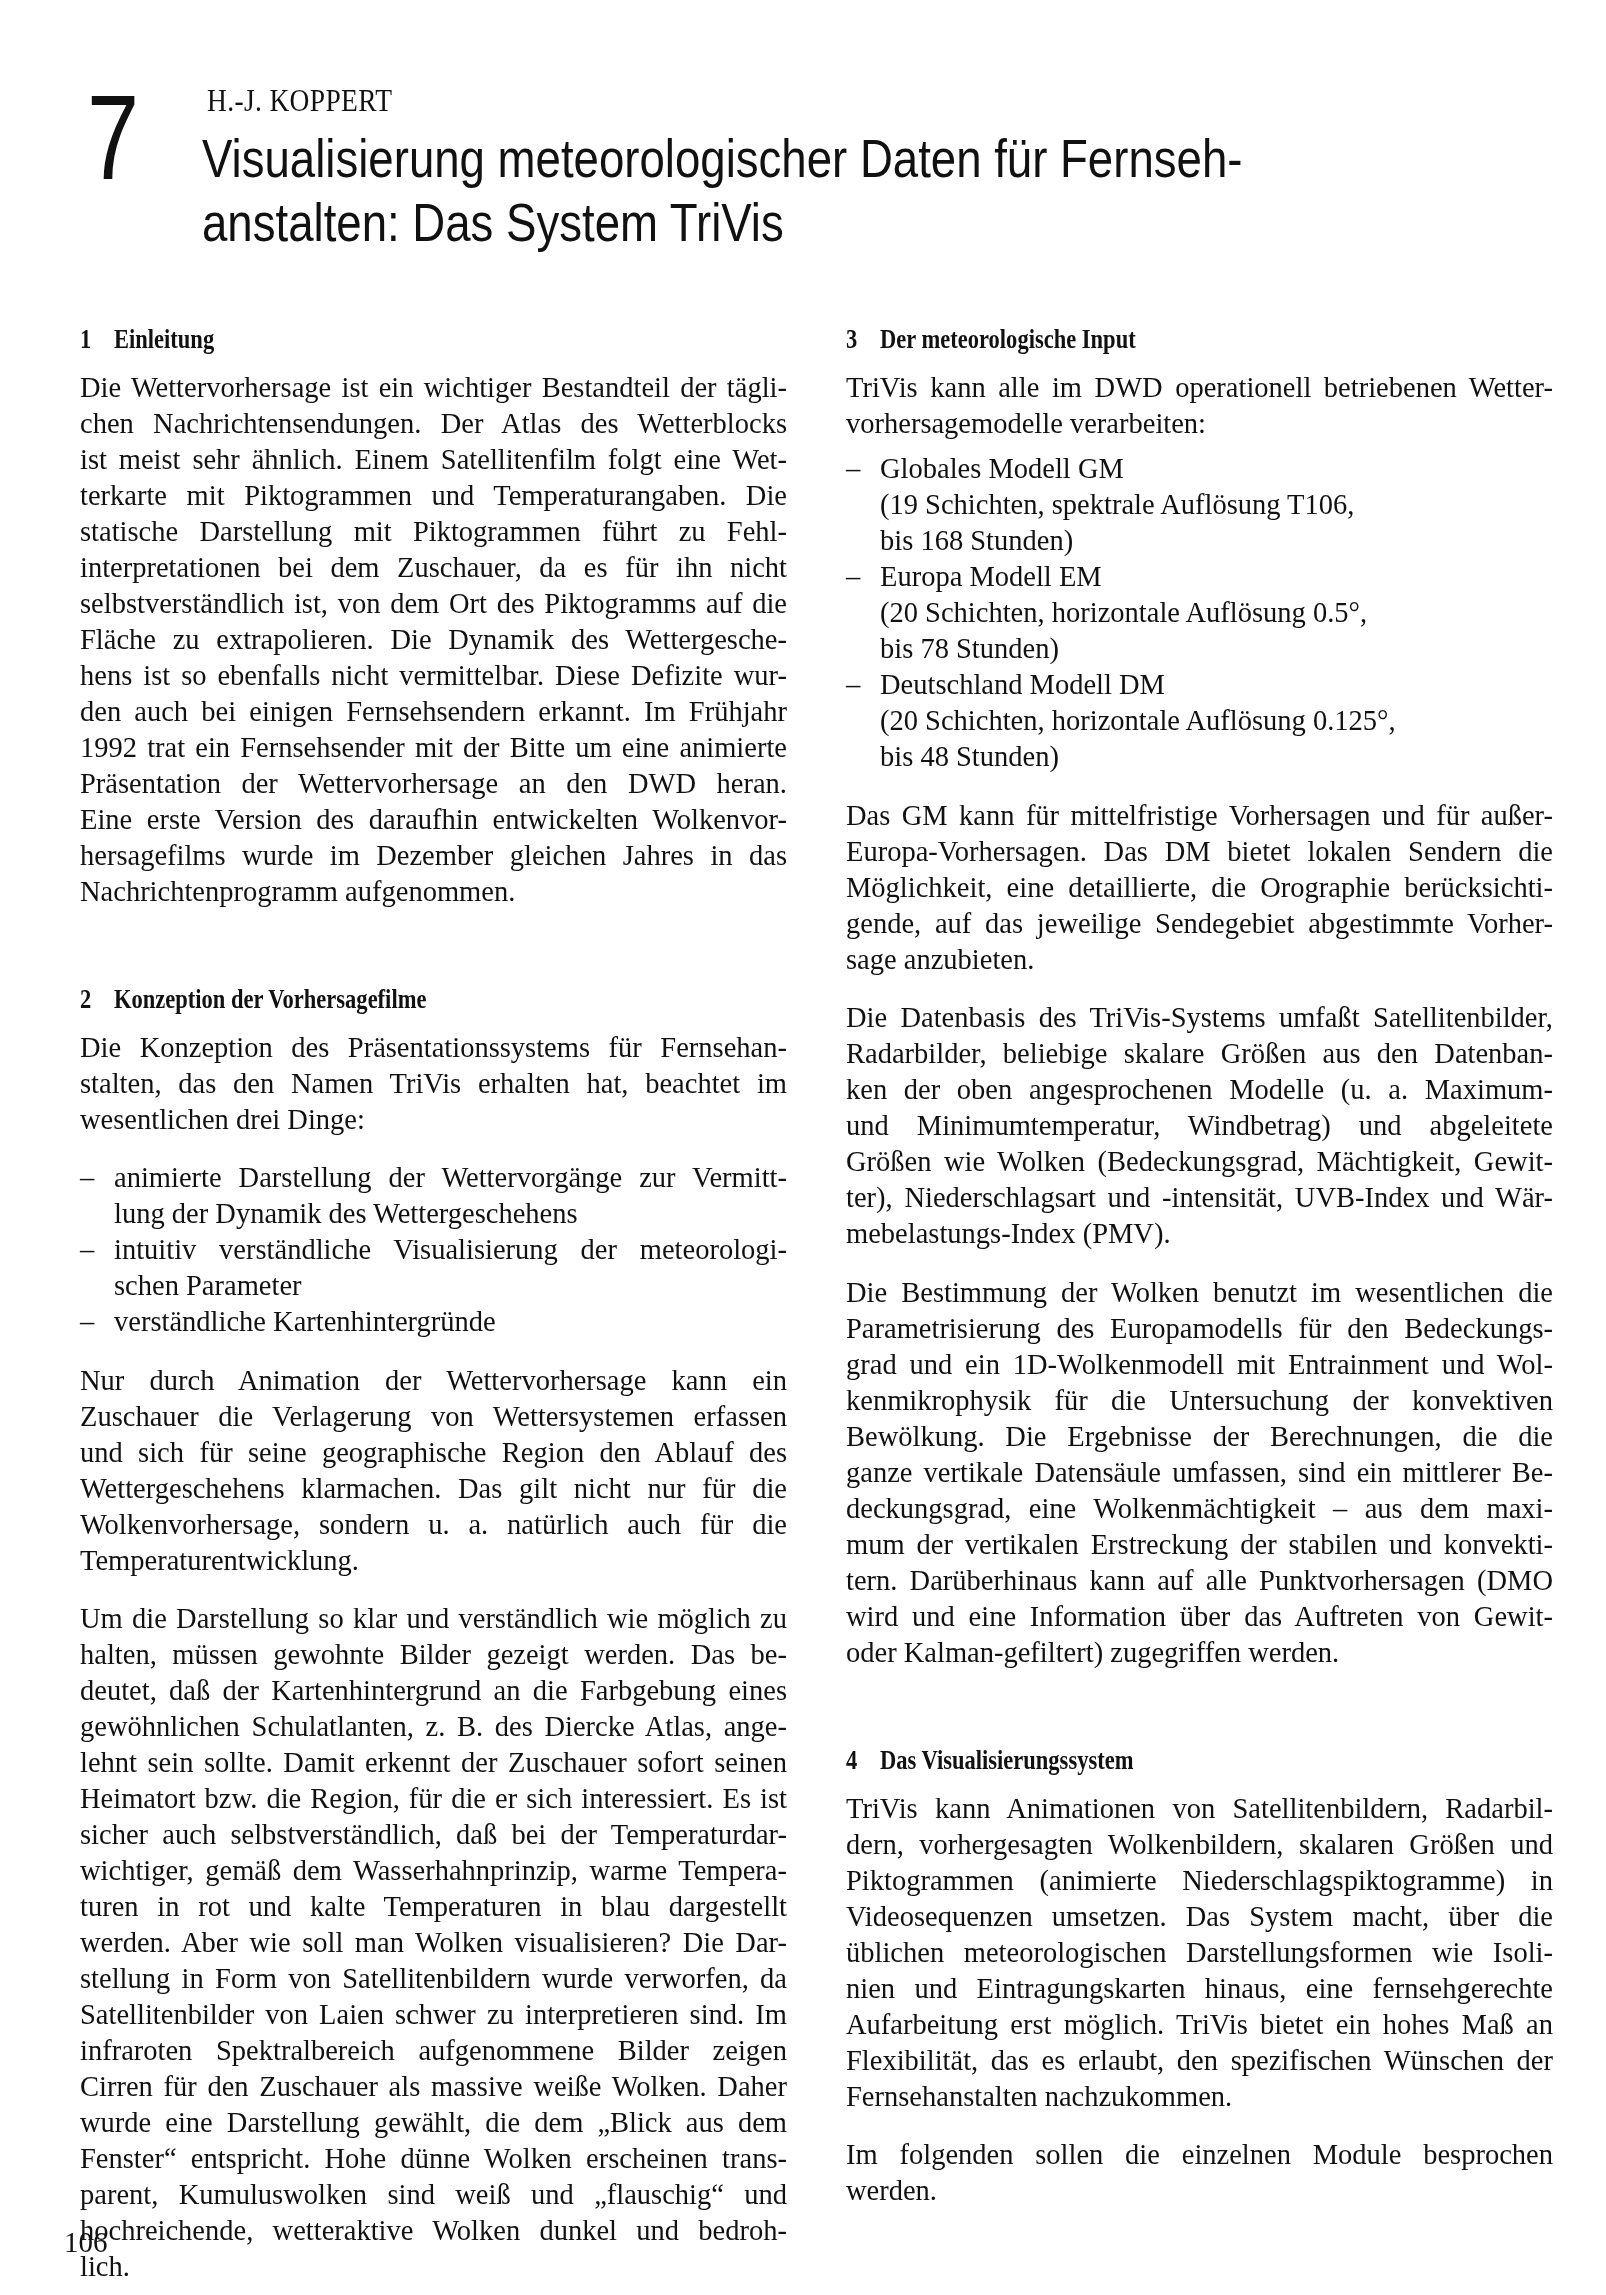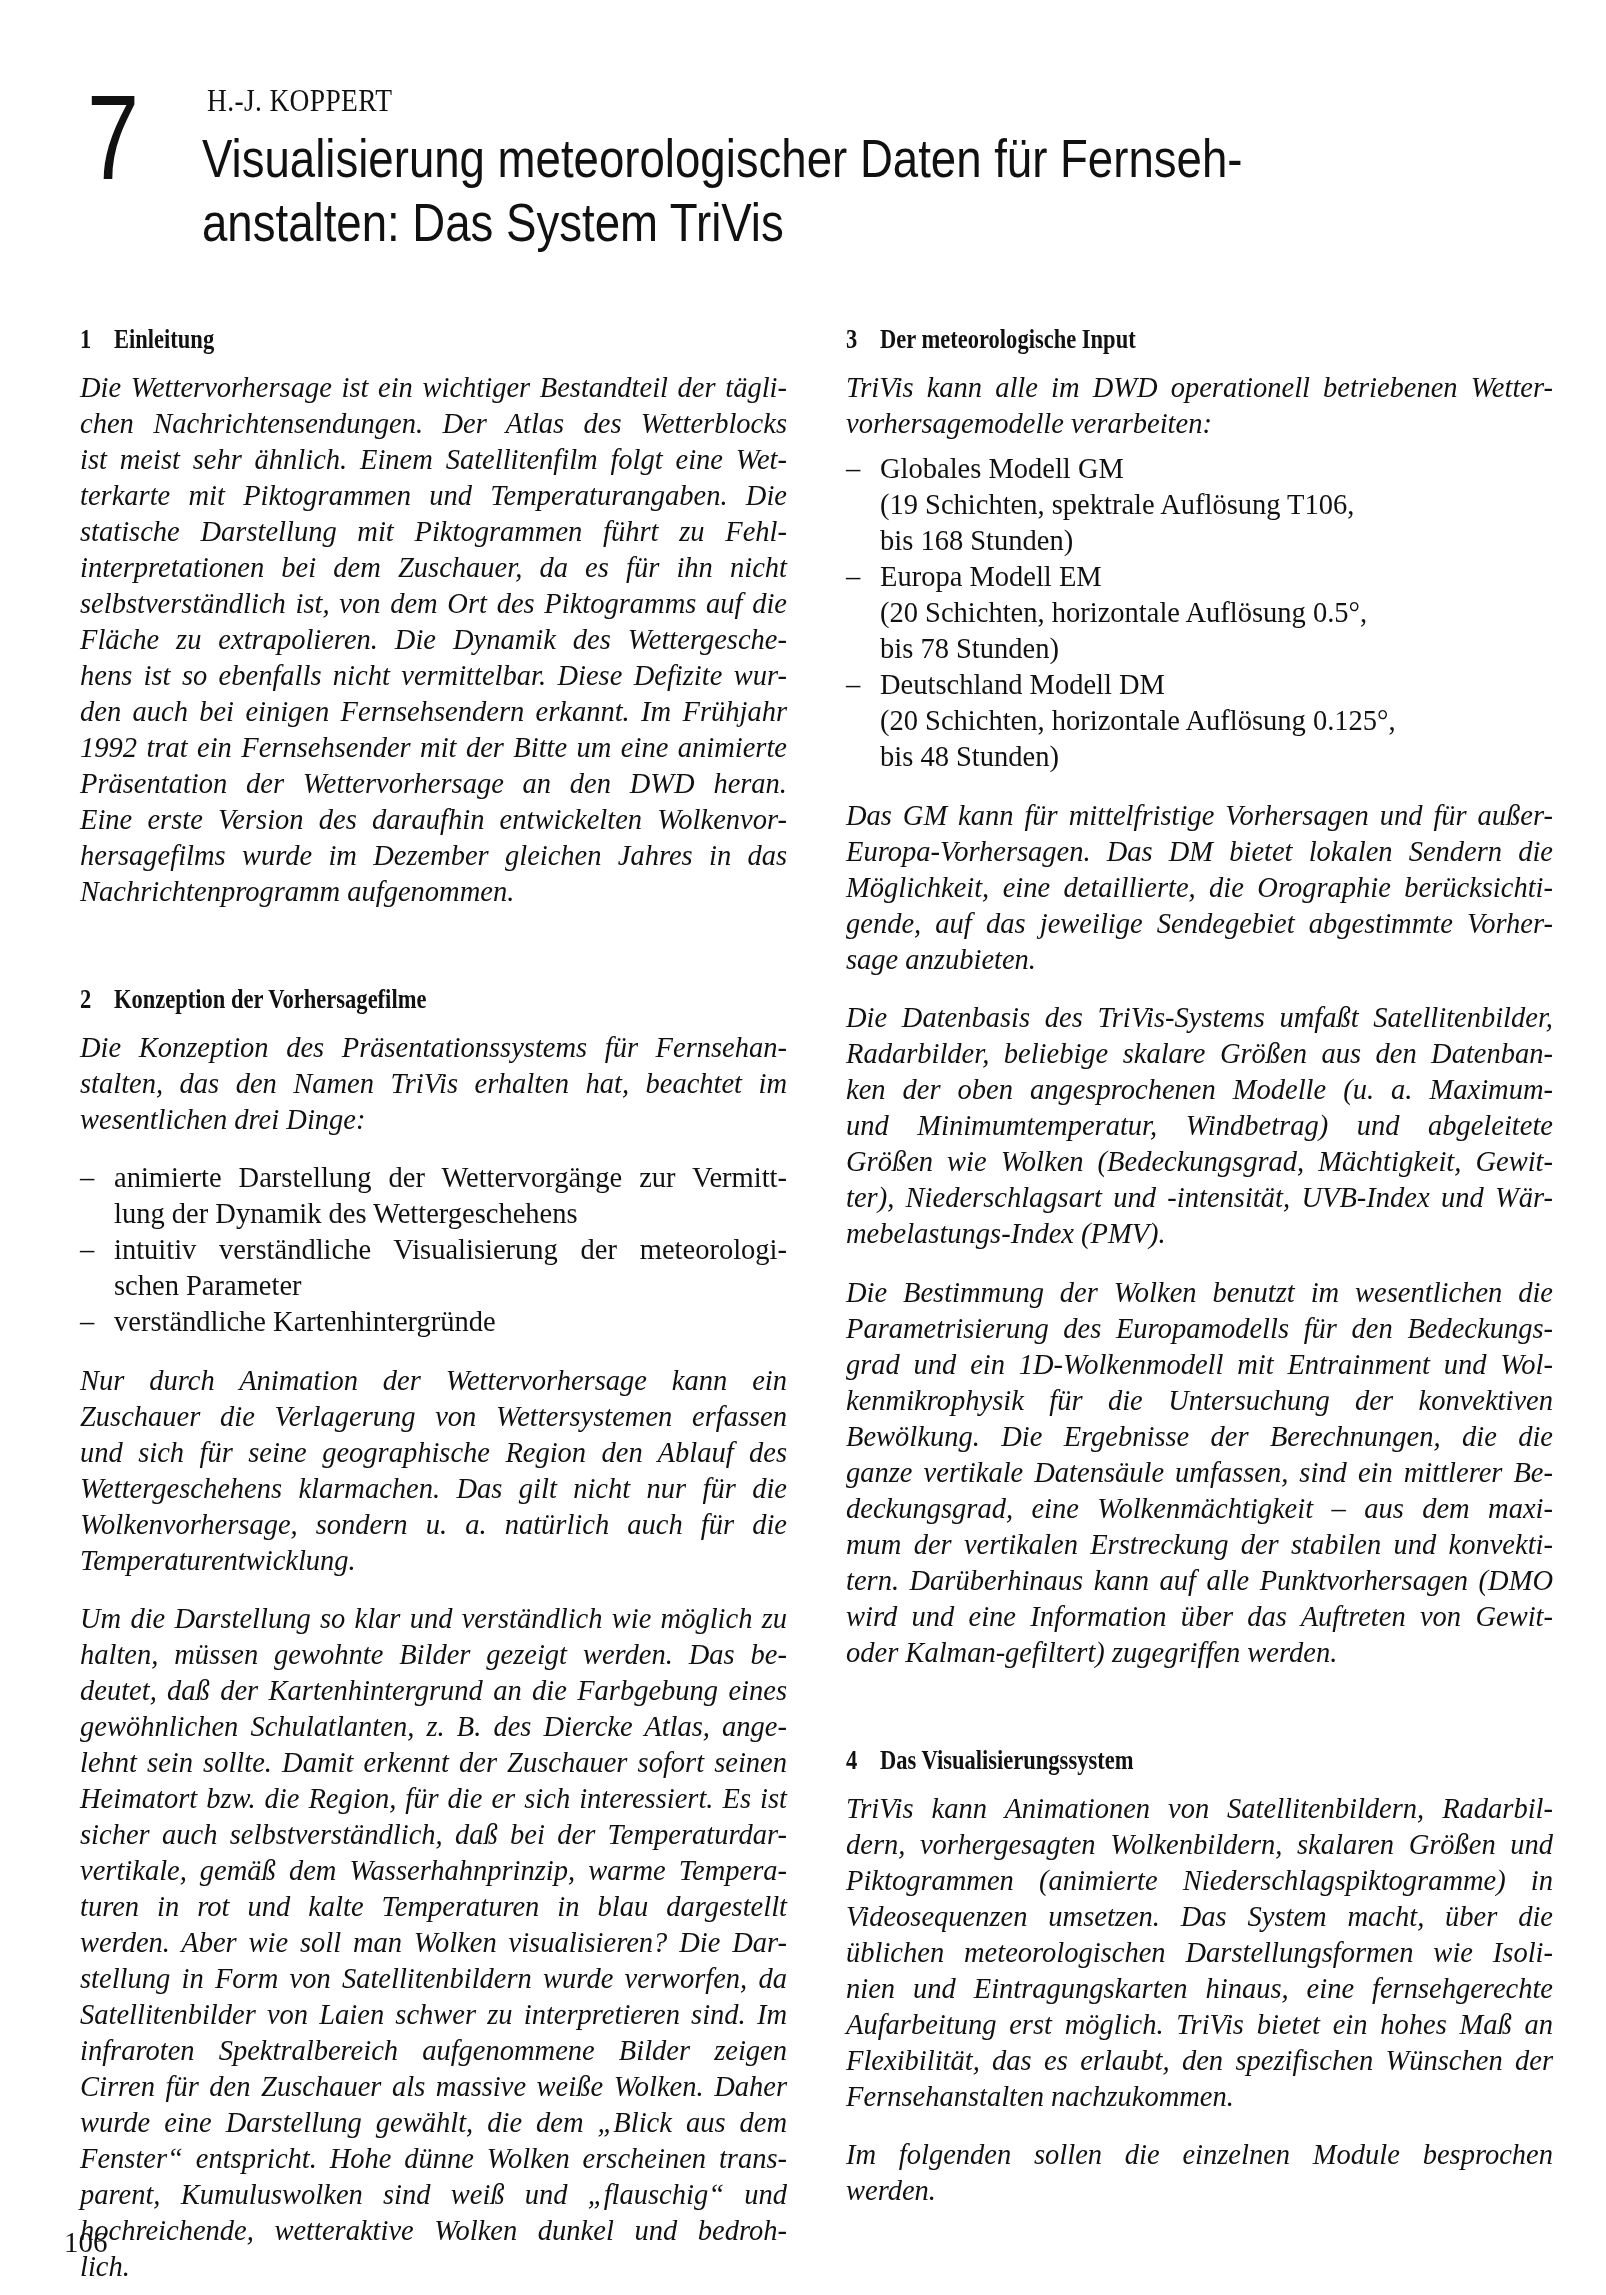--- a/index.html
+++ b/index.html
@@ -12,21 +12,21 @@
   #title { position: absolute; left: 202px; top: 127px; width: 1365px; font-size: 53px; line-height: 64px; transform: scaleX(0.86); transform-origin: left top; white-space: nowrap; }
   #title div { white-space: nowrap; }
 
   .col { position: absolute; top: 323px; width: 707px; }
   #col-left { left: 80px; }
   #col-right { left: 846px; }
 
   .heading { font-weight: bold; font-size: 26.5px; line-height: 32px; height: 32px; margin-bottom: 14.5px; white-space: nowrap; transform: scaleX(0.85); transform-origin: left top; }
   .heading .num { display: inline-block; width: 40px; }
 
-  .para { margin-bottom: 22.5px; font-style: italic; }
+  .para { margin-bottom: 22.5px; }
   .line { font-size: 28.5px; line-height: 36px; height: 36px; white-space: nowrap; text-align: justify; text-align-last: justify; }
   .line.last { text-align-last: left; }
 
   .list { margin-bottom: 22.5px; }
   .list-item { position: relative; padding-left: 34px; }
   .list-item .dash { position: absolute; left: 0; top: 0; font-size: 28.5px; line-height: 36px; }
 
   .section-gap { height: 51px; }
   #page-number { position: absolute; left: 64px; top: 2226px; font-size: 29px; }
 </style>
@@ -96,21 +96,21 @@
       <div class="line last">Temperaturentwicklung.</div>
     </div>
   <div class="para">
       <div class="line">Um die Darstellung so klar und verständlich wie möglich zu</div>
       <div class="line">halten, müssen gewohnte Bilder gezeigt werden. Das be-</div>
       <div class="line">deutet, daß der Kartenhintergrund an die Farbgebung eines</div>
       <div class="line">gewöhnlichen Schulatlanten, z. B. des Diercke Atlas, ange-</div>
       <div class="line">lehnt sein sollte. Damit erkennt der Zuschauer sofort seinen</div>
       <div class="line">Heimatort bzw. die Region, für die er sich interessiert. Es ist</div>
       <div class="line">sicher auch selbstverständlich, daß bei der Temperaturdar-</div>
-      <div class="line">vertikale, gemäß dem Wasserhahnprinzip, warme Tempera-</div>
+      <div class="line">wichtiger, gemäß dem Wasserhahnprinzip, warme Tempera-</div>
       <div class="line">turen in rot und kalte Temperaturen in blau dargestellt</div>
       <div class="line">werden. Aber wie soll man Wolken visualisieren? Die Dar-</div>
       <div class="line">stellung in Form von Satellitenbildern wurde verworfen, da</div>
       <div class="line">Satellitenbilder von Laien schwer zu interpretieren sind. Im</div>
       <div class="line">infraroten Spektralbereich aufgenommene Bilder zeigen</div>
       <div class="line">Cirren für den Zuschauer als massive weiße Wolken. Daher</div>
       <div class="line">wurde eine Darstellung gewählt, die dem „Blick aus dem</div>
       <div class="line">Fenster“ entspricht. Hohe dünne Wolken erscheinen trans-</div>
       <div class="line">parent, Kumuluswolken sind weiß und „flauschig“ und</div>
       <div class="line">hochreichende, wetteraktive Wolken dunkel und bedroh-</div>

